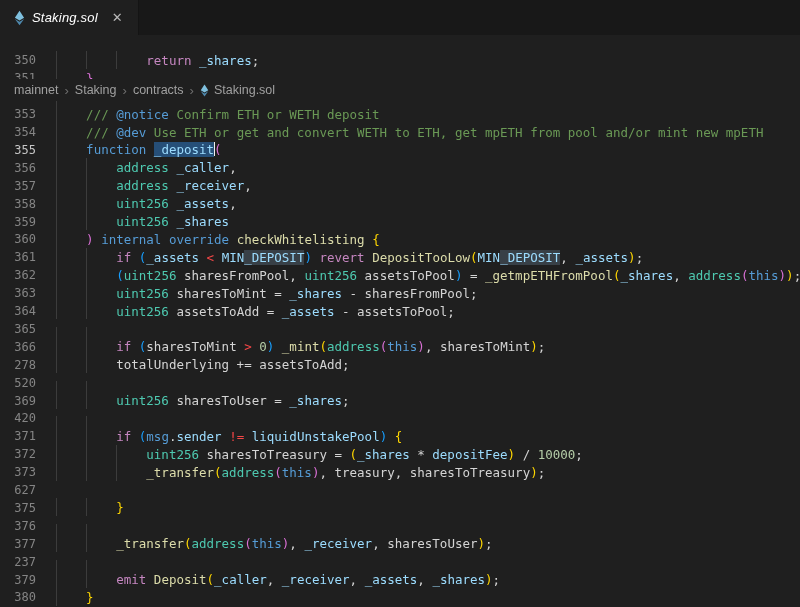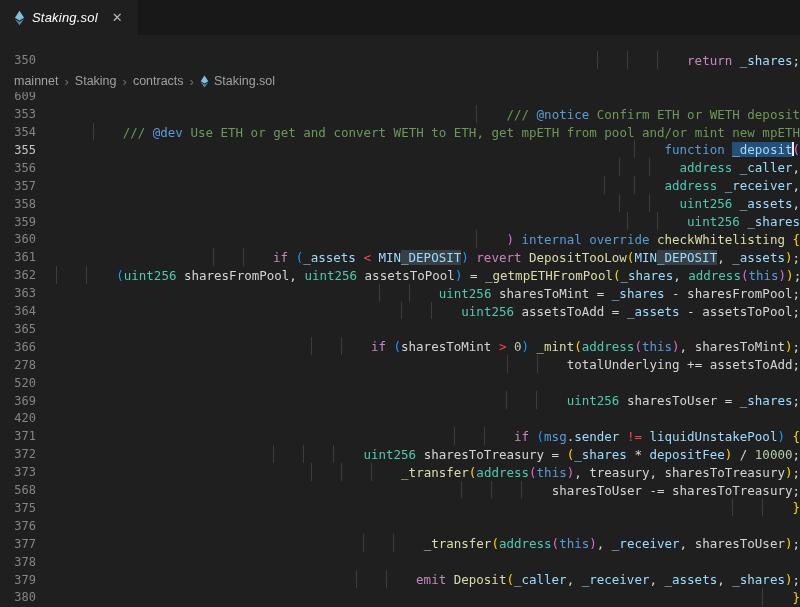--- a/index.html
+++ b/index.html
@@ -7,28 +7,28 @@
   #window{position:relative;width:800px;height:607px;background:#1f1f1f;font-family:"Liberation Sans",sans-serif;}
 
   
   #tab-bar{position:absolute;top:0;left:0;width:800px;height:35px;background:#181818;display:flex;align-items:stretch;}
   .tab{display:flex;align-items:center;gap:7px;padding:0 12px 0 14px;background:#1f1f1f;border-right:1px solid #141414;min-width:120px;cursor:pointer;}
   .tab-title{color:#ffffff;font-style:italic;font-size:13px;letter-spacing:.2px;}
   .tab-close{color:#b8b8b8;font-size:13px;line-height:13px;padding:2px 3px;border-radius:4px;margin-left:4px;}
   .eth-icon{width:11px;height:16px;flex:0 0 auto;}
 
   
-  #breadcrumbs{position:absolute;top:35px;left:0;width:800px;height:22px;background:#1f1f1f;display:flex;align-items:center;padding-left:14px;z-index:5;}
+  #breadcrumbs{position:absolute;top:44px;left:0;width:800px;height:22px;background:#1f1f1f;display:flex;align-items:center;padding-left:14px;z-index:5;}
   .crumb{display:flex;align-items:center;gap:5px;color:#a0a0a0;font-size:12.5px;cursor:pointer;white-space:pre;}
   .crumb-sep{color:#6e6e6e;font-size:13px;margin:0 6px;}
 
   
   #editor{position:absolute;top:35px;left:0;width:800px;bottom:0;background:#1f1f1f;overflow:hidden;}
   #code-lines{position:absolute;top:16.5px;left:0;width:800px;}
-  .row{position:absolute;left:0;width:800px;height:17.9px;display:flex;align-items:center;font-family:"DejaVu Sans Mono","Liberation Mono",monospace;font-size:12.5px;white-space:pre;justify-content:space-between;}
+  .row{position:absolute;left:0;width:800px;height:17.9px;display:flex;align-items:center;font-family:"DejaVu Sans Mono","Liberation Mono",monospace;font-size:12.5px;white-space:pre;}
   .ln{flex:0 0 36px;text-align:right;color:#858585;user-select:none;font-size:12px;}
   .ln.active{color:#c6c6c6;}
   .code{position:relative;margin-left:20px;color:#d4d4d4;}
   .guide{position:absolute;top:-2px;width:1px;height:17.9px;background:#3c3c3c;}
   .tok{white-space:pre;}
   .cursor{display:inline-block;width:1.2px;height:14px;background:#f0f0f0;margin-right:-1.2px;vertical-align:-2px;}
 </style>
 </head>
 <body>
 
@@ -64,25 +64,25 @@
         <div class="row" style="top: 250.6px;"><span class="ln">364</span><span class="code"><span class="guide" style="left: 0px;"></span><span class="guide" style="left: 30px;"></span><span class="tok" style="color: rgb(212, 212, 212);">        </span><span class="tok" style="color: rgb(78, 201, 176);">uint256</span><span class="tok" style="color: rgb(212, 212, 212);"> assetsToAdd = </span><span class="tok" style="color: rgb(156, 220, 254);">_assets</span><span class="tok" style="color: rgb(212, 212, 212);"> - assetsToPool;</span></span></div>
         <div class="row" style="top: 268.5px;"><span class="ln">365</span><span class="code"><span class="guide" style="left: 0px;"></span><span class="guide" style="left: 30px;"></span></span></div>
         <div class="row" style="top: 286.4px;"><span class="ln">366</span><span class="code"><span class="guide" style="left: 0px;"></span><span class="guide" style="left: 30px;"></span><span class="tok" style="color: rgb(212, 212, 212);">        </span><span class="tok" style="color: rgb(197, 134, 192);">if</span><span class="tok" style="color: rgb(212, 212, 212);"> </span><span class="tok" style="color: rgb(23, 159, 255);">(</span><span class="tok" style="color: rgb(212, 212, 212);">sharesToMint </span><span class="tok" style="color: rgb(244, 71, 71);">&gt;</span><span class="tok" style="color: rgb(212, 212, 212);"> </span><span class="tok" style="color: rgb(181, 206, 168);">0</span><span class="tok" style="color: rgb(23, 159, 255);">)</span><span class="tok" style="color: rgb(212, 212, 212);"> </span><span class="tok" style="color: rgb(220, 220, 170);">_mint</span><span class="tok" style="color: rgb(255, 215, 0);">(</span><span class="tok" style="color: rgb(78, 201, 176);">address</span><span class="tok" style="color: rgb(218, 112, 214);">(</span><span class="tok" style="color: rgb(86, 156, 214);">this</span><span class="tok" style="color: rgb(218, 112, 214);">)</span><span class="tok" style="color: rgb(212, 212, 212);">, sharesToMint</span><span class="tok" style="color: rgb(255, 215, 0);">)</span><span class="tok" style="color: rgb(212, 212, 212);">;</span></span></div>
         <div class="row" style="top: 304.3px;"><span class="ln">278</span><span class="code"><span class="guide" style="left: 0px;"></span><span class="guide" style="left: 30px;"></span><span class="tok" style="color: rgb(212, 212, 212);">        totalUnderlying += assetsToAdd;</span></span></div>
         <div class="row" style="top: 322.2px;"><span class="ln">520</span><span class="code"><span class="guide" style="left: 0px;"></span><span class="guide" style="left: 30px;"></span></span></div>
         <div class="row" style="top: 340.1px;"><span class="ln">369</span><span class="code"><span class="guide" style="left: 0px;"></span><span class="guide" style="left: 30px;"></span><span class="tok" style="color: rgb(212, 212, 212);">        </span><span class="tok" style="color: rgb(78, 201, 176);">uint256</span><span class="tok" style="color: rgb(212, 212, 212);"> sharesToUser = </span><span class="tok" style="color: rgb(156, 220, 254);">_shares</span><span class="tok" style="color: rgb(212, 212, 212);">;</span></span></div>
         <div class="row" style="top: 358px;"><span class="ln">420</span><span class="code"><span class="guide" style="left: 0px;"></span><span class="guide" style="left: 30px;"></span></span></div>
         <div class="row" style="top: 375.9px;"><span class="ln">371</span><span class="code"><span class="guide" style="left: 0px;"></span><span class="guide" style="left: 30px;"></span><span class="tok" style="color: rgb(212, 212, 212);">        </span><span class="tok" style="color: rgb(197, 134, 192);">if</span><span class="tok" style="color: rgb(212, 212, 212);"> </span><span class="tok" style="color: rgb(23, 159, 255);">(</span><span class="tok" style="color: rgb(86, 156, 214);">msg</span><span class="tok" style="color: rgb(212, 212, 212);">.</span><span class="tok" style="color: rgb(156, 220, 254);">sender</span><span class="tok" style="color: rgb(212, 212, 212);"> </span><span class="tok" style="color: rgb(244, 71, 71);">!=</span><span class="tok" style="color: rgb(212, 212, 212);"> </span><span class="tok" style="color: rgb(156, 220, 254);">liquidUnstakePool</span><span class="tok" style="color: rgb(23, 159, 255);">)</span><span class="tok" style="color: rgb(212, 212, 212);"> </span><span class="tok" style="color: rgb(255, 215, 0);">{</span></span></div>
         <div class="row" style="top: 393.8px;"><span class="ln">372</span><span class="code"><span class="guide" style="left: 0px;"></span><span class="guide" style="left: 30px;"></span><span class="guide" style="left: 60px;"></span><span class="tok" style="color: rgb(212, 212, 212);">            </span><span class="tok" style="color: rgb(78, 201, 176);">uint256</span><span class="tok" style="color: rgb(212, 212, 212);"> sharesToTreasury = </span><span class="tok" style="color: rgb(255, 215, 0);">(</span><span class="tok" style="color: rgb(156, 220, 254);">_shares</span><span class="tok" style="color: rgb(212, 212, 212);"> * </span><span class="tok" style="color: rgb(156, 220, 254);">depositFee</span><span class="tok" style="color: rgb(255, 215, 0);">)</span><span class="tok" style="color: rgb(212, 212, 212);"> / </span><span class="tok" style="color: rgb(181, 206, 168);">10000</span><span class="tok" style="color: rgb(212, 212, 212);">;</span></span></div>
         <div class="row" style="top: 411.7px;"><span class="ln">373</span><span class="code"><span class="guide" style="left: 0px;"></span><span class="guide" style="left: 30px;"></span><span class="guide" style="left: 60px;"></span><span class="tok" style="color: rgb(212, 212, 212);">            </span><span class="tok" style="color: rgb(220, 220, 170);">_transfer</span><span class="tok" style="color: rgb(255, 215, 0);">(</span><span class="tok" style="color: rgb(78, 201, 176);">address</span><span class="tok" style="color: rgb(218, 112, 214);">(</span><span class="tok" style="color: rgb(86, 156, 214);">this</span><span class="tok" style="color: rgb(218, 112, 214);">)</span><span class="tok" style="color: rgb(212, 212, 212);">, treasury, sharesToTreasury</span><span class="tok" style="color: rgb(255, 215, 0);">)</span><span class="tok" style="color: rgb(212, 212, 212);">;</span></span></div>
-        <div class="row" style="top: 429.6px;"><span class="ln">568</span><span class="code"><span class="guide" style="left: 0px;"></span><span class="guide" style="left: 30px;"></span><span class="guide" style="left: 60px;"></span><span class="tok" style="color: rgb(212, 212, 212);">            sharesToUser -= sharesToTreasury;</span></span></div>
+        <div class="row" style="top: 429.6px;"><span class="ln">627</span></div>
         <div class="row" style="top: 447.5px;"><span class="ln">375</span><span class="code"><span class="guide" style="left: 0px;"></span><span class="guide" style="left: 30px;"></span><span class="tok" style="color: rgb(212, 212, 212);">        </span><span class="tok" style="color: rgb(255, 215, 0);">}</span></span></div>
         <div class="row" style="top: 465.4px;"><span class="ln">376</span><span class="code"><span class="guide" style="left: 0px;"></span><span class="guide" style="left: 30px;"></span></span></div>
         <div class="row" style="top: 483.3px;"><span class="ln">377</span><span class="code"><span class="guide" style="left: 0px;"></span><span class="guide" style="left: 30px;"></span><span class="tok" style="color: rgb(212, 212, 212);">        </span><span class="tok" style="color: rgb(220, 220, 170);">_transfer</span><span class="tok" style="color: rgb(255, 215, 0);">(</span><span class="tok" style="color: rgb(78, 201, 176);">address</span><span class="tok" style="color: rgb(218, 112, 214);">(</span><span class="tok" style="color: rgb(86, 156, 214);">this</span><span class="tok" style="color: rgb(218, 112, 214);">)</span><span class="tok" style="color: rgb(212, 212, 212);">, </span><span class="tok" style="color: rgb(156, 220, 254);">_receiver</span><span class="tok" style="color: rgb(212, 212, 212);">, sharesToUser</span><span class="tok" style="color: rgb(255, 215, 0);">)</span><span class="tok" style="color: rgb(212, 212, 212);">;</span></span></div>
-        <div class="row" style="top: 501.2px;"><span class="ln">378</span><span class="code"><span class="guide" style="left: 0px;"></span><span class="guide" style="left: 30px;"></span></span></div>
+        <div class="row" style="top: 501.2px;"><span class="ln">237</span><span class="code"><span class="guide" style="left: 0px;"></span><span class="guide" style="left: 30px;"></span></span></div>
         <div class="row" style="top: 519.1px;"><span class="ln">379</span><span class="code"><span class="guide" style="left: 0px;"></span><span class="guide" style="left: 30px;"></span><span class="tok" style="color: rgb(212, 212, 212);">        </span><span class="tok" style="color: rgb(197, 134, 192);">emit</span><span class="tok" style="color: rgb(212, 212, 212);"> </span><span class="tok" style="color: rgb(220, 220, 170);">Deposit</span><span class="tok" style="color: rgb(255, 215, 0);">(</span><span class="tok" style="color: rgb(156, 220, 254);">_caller</span><span class="tok" style="color: rgb(212, 212, 212);">, </span><span class="tok" style="color: rgb(156, 220, 254);">_receiver</span><span class="tok" style="color: rgb(212, 212, 212);">, </span><span class="tok" style="color: rgb(156, 220, 254);">_assets</span><span class="tok" style="color: rgb(212, 212, 212);">, </span><span class="tok" style="color: rgb(156, 220, 254);">_shares</span><span class="tok" style="color: rgb(255, 215, 0);">)</span><span class="tok" style="color: rgb(212, 212, 212);">;</span></span></div>
         <div class="row" style="top: 537px;"><span class="ln">380</span><span class="code"><span class="guide" style="left: 0px;"></span><span class="tok" style="color: rgb(212, 212, 212);">    </span><span class="tok" style="color: rgb(255, 215, 0);">}</span></span></div>
       </div>
     <div id="breadcrumbs">
         <span class="crumb"><span>mainnet</span></span>
         <span class="crumb-sep">›</span>
         <span class="crumb"><span>Staking</span></span>
         <span class="crumb-sep">›</span>
         <span class="crumb"><span>contracts</span></span>
         <span class="crumb-sep">›</span>

